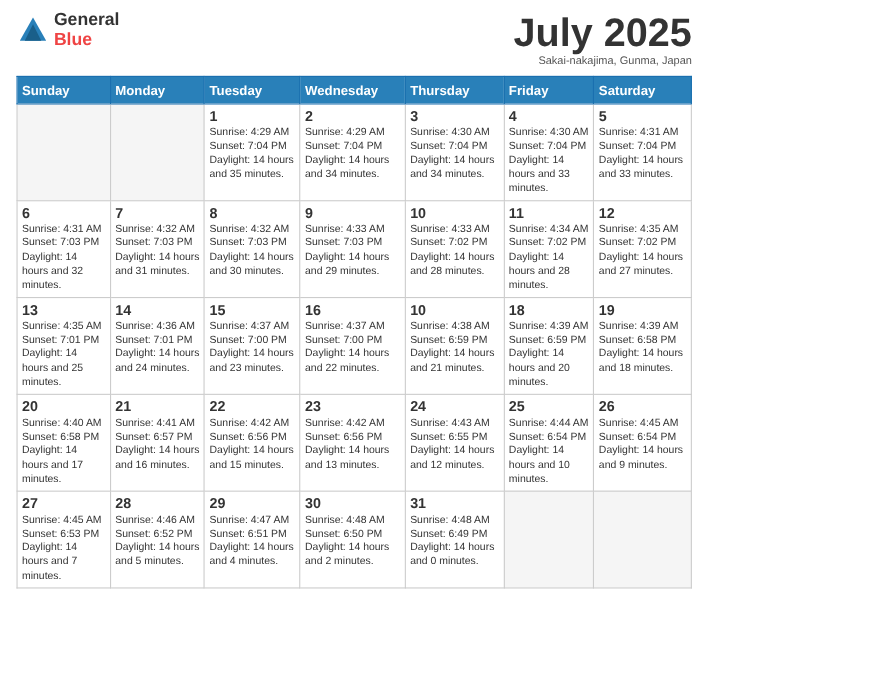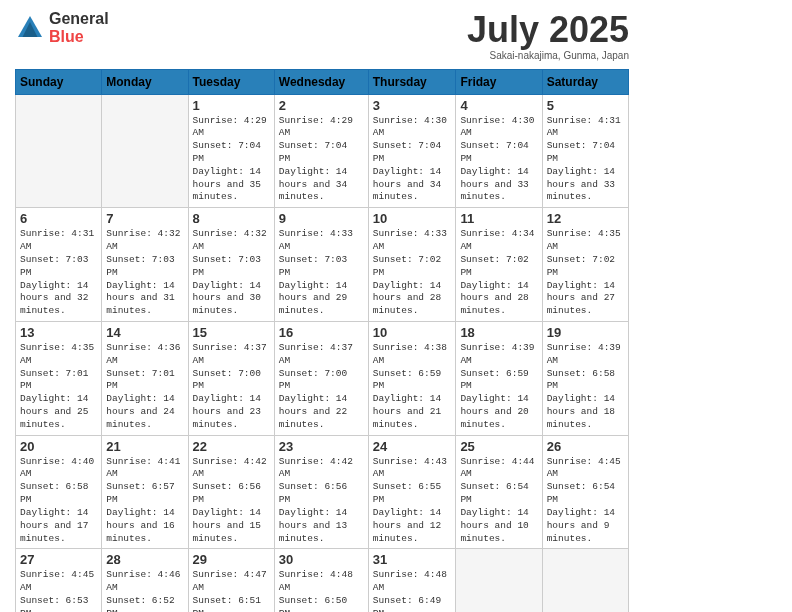--- a/index.html
+++ b/index.html
@@ -60,21 +60,21 @@
       font-size: 10px;
       color: #555;
     }
     .calendar {
       width: 100%;
       border-collapse: collapse;
       border: 1px solid #ccc;
     }
     .calendar th {
       background: #2980b9;
-      color: #000000;
+      color: #ffffff;
       font-size: 12px;
       font-weight: bold;
       padding: 5px 4px;
       text-align: left;
       border: 1px solid #1a6faf;
     }
     .calendar td {
       vertical-align: top;
       border: 1px solid #ccc;
       padding: 3px 4px;
@@ -94,21 +94,20 @@
       font-size: 13px;
       font-weight: bold;
       color: #333;
       display: block;
       margin-bottom: 2px;
     }
     .day-info {
       font-size: 9.5px;
       color: #333;
       line-height: 1.35;
-      font-family: Liberation Mono, monospace;
     }
     .row-alt td {
       background: #f0f4f8;
     }
   </style>
 </head>
 <body>
 
 <div class="page">
   <div class="header">

